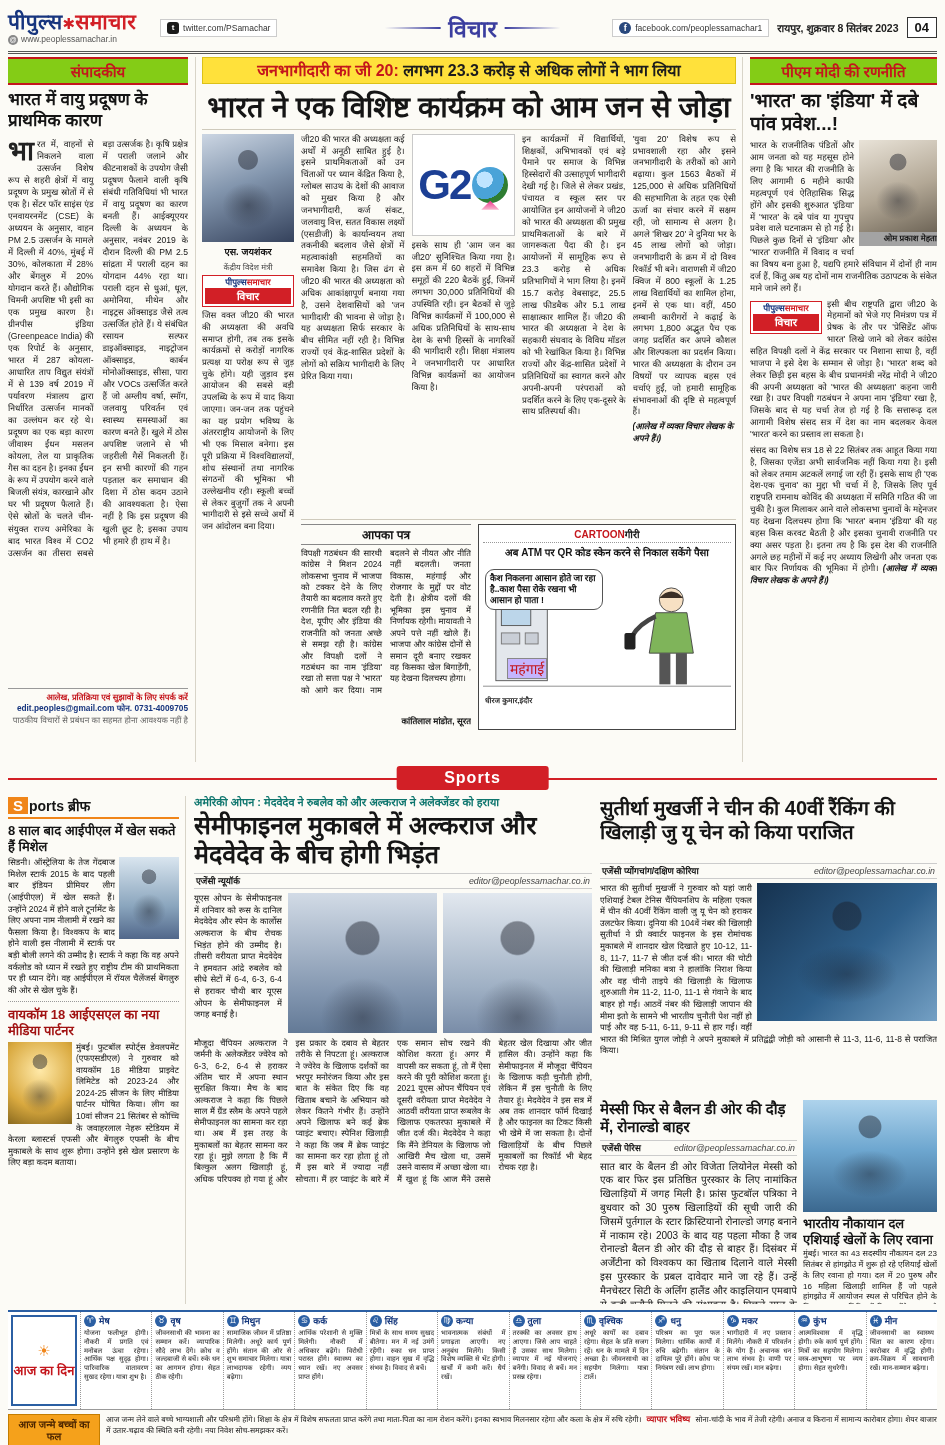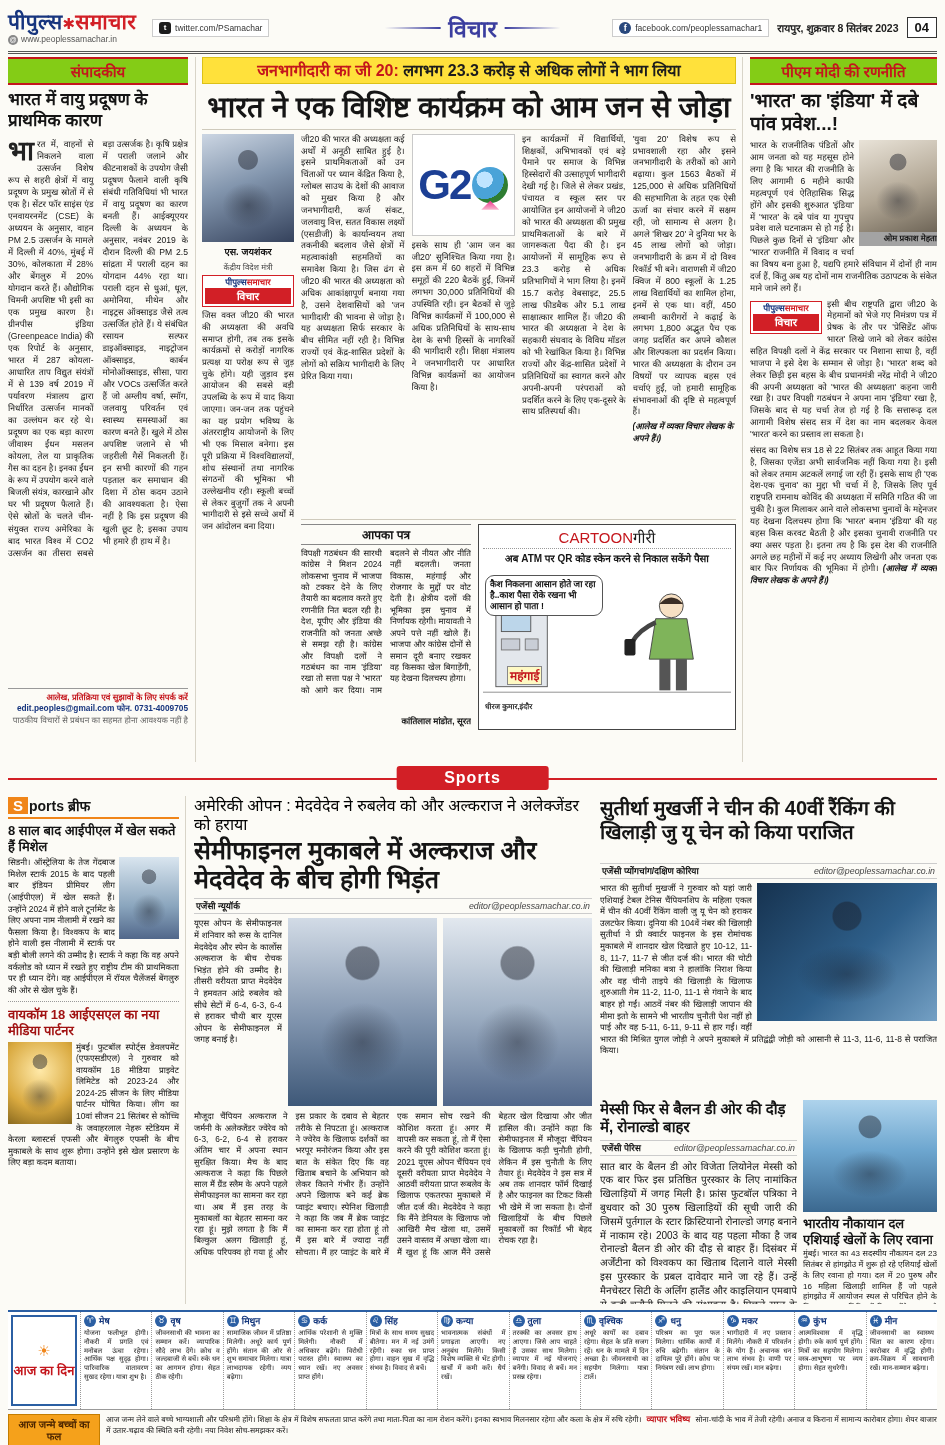--- a/index.html
+++ b/index.html
@@ -1,20 +1,20 @@
 <!DOCTYPE html>
 <html><head>
 <meta charset="utf-8">
 <style>
 *{margin:0;padding:0;box-sizing:border-box}
 body{width:945px;height:1445px;background:#e9e5da;font-family:"Liberation Sans","DejaVu Sans",sans-serif;color:#151515;}
 .page{width:945px;height:1445px;background:#fcfbf6;padding:4px 8px 2px;overflow:hidden;}
 .jt{text-align:justify;}
 
-.masthead{position:relative;display:flex;align-items:center;height:50px;border-bottom:3px double #555;}
+.masthead{position:relative;display:flex;align-items:center;height:50px;border-bottom:3px double #555;gap:8px;}
 .brand{display:flex;flex-direction:column;line-height:1;}
 .brand-row{font-size:21px;font-weight:800;letter-spacing:.3px;}
 .brand-b{color:#17357e}.brand-star{color:#d21f26;font-size:15px}.brand-r{color:#d21f26}
 .brand-web{font-size:8.5px;color:#555;margin-top:3px;display:flex;gap:3px;align-items:center}
 .web-ic{display:inline-flex;width:10px;height:10px;border-radius:50%;background:#888;color:#fff;font-size:7px;align-items:center;justify-content:center}
 .social{display:flex;align-items:center;gap:4px;font-size:8.5px;color:#333;margin-left:16px;border:1px solid #ccc;padding:2px 6px;background:#fff;}
 .tw-ic{width:12px;height:12px;border-radius:3px;background:#1b1b1b;color:#fff;font-size:8px;display:flex;align-items:center;justify-content:center;font-weight:bold}
 .fb-ic{width:12px;height:12px;border-radius:50%;background:#29487d;color:#fff;font-size:9px;display:flex;align-items:center;justify-content:center;font-weight:bold}
 .center-sec{position:absolute;left:50%;top:50%;transform:translate(-50%,-50%);display:flex;align-items:center;gap:8px;}
 .sec-orn{width:56px;height:2px;background:linear-gradient(90deg,rgba(59,62,159,0),#3b3e9f);}
@@ -57,26 +57,26 @@
 .g20-txt{font-size:42px;font-weight:800;color:#1c3f94;letter-spacing:-2px;}
 .g20-globe{width:36px;height:36px;border-radius:50%;background:radial-gradient(circle at 35% 35%,#bfe4ff 0 24%,#4aa3d8 25% 58%,#2e7d32 59% 100%);position:relative;}
 .g20-lotus{position:absolute;left:9px;bottom:-7px;width:18px;height:9px;background:linear-gradient(180deg,#ef3a8e,#f8bbd0);clip-path:polygon(50% 0,100% 100%,0 100%);}
 .closing{font-size:8.4px;font-weight:bold;font-style:italic;margin-top:3px;}
 .lc-row{display:flex;gap:7px;flex:1;margin-top:5px;border-top:1px solid #cfcabc;padding-top:4px;overflow:hidden;}
 .letters{width:170px;flex:none;overflow:hidden;}
 .letters-head{text-align:center;font-weight:800;font-size:12px;border-top:1px solid #888;border-bottom:1px solid #888;padding:1px 0;margin-bottom:3px;}
 .letters-body{font-size:8.3px;line-height:1.38;column-count:2;column-gap:8px;height:165px;overflow:hidden;}
 .letters-sig{font-size:8.5px;font-weight:800;text-align:right;margin-top:2px;}
 .cartoon{flex:1;border:1.5px solid #444;padding:2px 4px;position:relative;background:#fff;overflow:hidden;}
-.cartoon-head{text-align:center;font-weight:400;font-size:15px;border-bottom:1px dotted #999;padding-bottom:1px;}
+.cartoon-head{text-align:center;font-weight:700;font-size:10px;border-bottom:1px dotted #999;padding-bottom:1px;}
 .cartoon-head .en{color:#c4161c}.cartoon-head .hi{color:#1c1c1c}
 .cartoon-cap{text-align:center;font-weight:800;font-size:10px;margin-top:2px;}
 .cartoon-stage{position:relative;height:146px;}
 .bubble{position:absolute;left:2px;top:10px;width:118px;border:1px solid #555;border-radius:9px;padding:3px 4px;font-size:8.8px;font-weight:bold;background:#fff;line-height:1.25;}
-.machine-label{position:absolute;left:24px;bottom:26px;font-size:12px;font-weight:700;color:#c4161c;background:#fef9c3;border:1px solid #888;padding:0 2px;}
+.machine-label{position:absolute;left:24px;bottom:26px;font-size:14px;font-weight:400;color:#c4161c;background:#c4b5fd;border:1px solid #888;padding:0 2px;}
 .cartoon-credit{position:absolute;left:2px;bottom:0;font-size:7.5px;font-weight:bold;color:#333;}
 
 .pm-col{overflow:hidden;}
 .pm-title{font-size:19px;font-weight:800;line-height:1.22;margin:4px 0 5px;}
 .pm-body{font-size:8.6px;line-height:1.38;height:590px;overflow:hidden;}
 .pm-body p{margin-bottom:4px;}
 .pm-fig{float:right;width:78px;margin:0 0 3px 5px;}
 .ph-mehta{width:78px;height:92px;background:linear-gradient(160deg,#e9e3d8,#b3a896 55%,#6e6557);}
 .pm-cap{font-size:8.3px;font-weight:bold;text-align:right;background:#a3a3a3;padding:1px 0;}
 .pm-stamp{float:left;width:72px;margin:2px 5px 3px 0;}
@@ -88,26 +88,26 @@
 .brief-col{overflow:hidden;border-right:1px solid #d8d4c8;padding-right:6px;}
 .brief-head{font-size:14px;font-weight:800;border-bottom:2px solid #f08519;padding-bottom:2px;margin-bottom:4px;}
 .s-badge{background:#f08519;color:#fff;padding:0 5px;margin-right:1px;font-size:15px;}
 .brief-title{font-size:13px;font-weight:800;line-height:1.2;margin-bottom:3px;}
 .brief-title.alt{color:#a11212;}
 .brief-body{font-size:8.4px;line-height:1.38;}
 .ph-starc{float:right;width:60px;height:82px;margin:0 0 3px 4px;background:linear-gradient(180deg,#d9e5ef,#8aa5bd 60%,#51678a);}
 .ph-trophy{float:left;width:64px;height:82px;margin:0 4px 3px 0;background:radial-gradient(circle at 50% 35%,#ffe9a8,#d9a93f 60%,#8a6a1f);}
 .brief-div{border-top:1px dotted #999;margin:5px 0;}
 .sp-main{overflow:hidden;}
-.kicker{color:#000000;font-weight:400;font-size:16px;margin-bottom:2px;line-height:1.2;}
+.kicker{color:#0f766e;font-weight:700;font-size:11px;margin-bottom:2px;line-height:1.2;}
 .sp-title{font-size:25px;font-weight:800;line-height:1.16;margin-bottom:4px;}
 .byline{display:flex;justify-content:space-between;align-items:center;font-size:8.8px;border-top:1px solid #ccc;border-bottom:1px solid #ccc;padding:1px 2px;margin-bottom:4px;}
 .byline .agency{font-weight:800;}
 .byline .email{color:#444;font-style:italic;}
-.mid-row{display:flex;gap:6px;height:188px;overflow:hidden;}
+.mid-row{display:flex;gap:6px;height:140px;overflow:hidden;}
 .sp-intro{width:88px;flex:none;font-size:8.4px;line-height:1.38;overflow:hidden;}
 .ph-med{flex:1;height:188px;background:linear-gradient(180deg,#d2dbe6,#7f93ad 55%,#3e5878);}
 .ph-alc{flex:1;height:188px;background:linear-gradient(180deg,#e2e8ef,#9fb0c4 50%,#51678a);}
 .sp-body{column-count:4;column-gap:8px;font-size:8.3px;line-height:1.36;height:212px;overflow:hidden;margin-top:5px;}
 .sp-right{overflow:hidden;}
 .tt-title{font-size:20px;font-weight:800;line-height:1.2;margin-bottom:19px;}
 .tt-wrap{font-size:8.4px;line-height:1.38;height:212px;overflow:hidden;}
 .ph-tt{float:right;width:180px;height:138px;margin:0 0 4px 5px;background:linear-gradient(135deg,#16324f,#2e5f8a 55%,#74a0c4);}
 .rb-row{display:flex;gap:6px;margin-top:5px;height:244px;overflow:hidden;}
 .messi-story{flex:1;overflow:hidden;}

